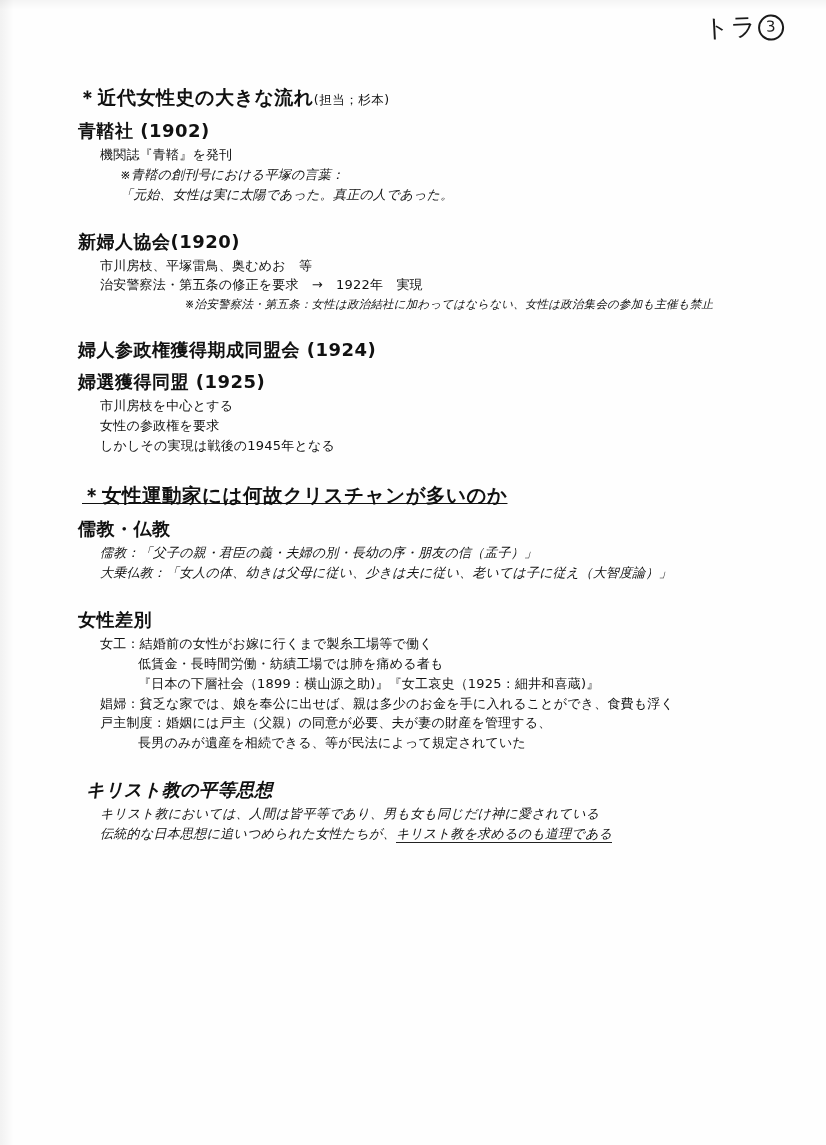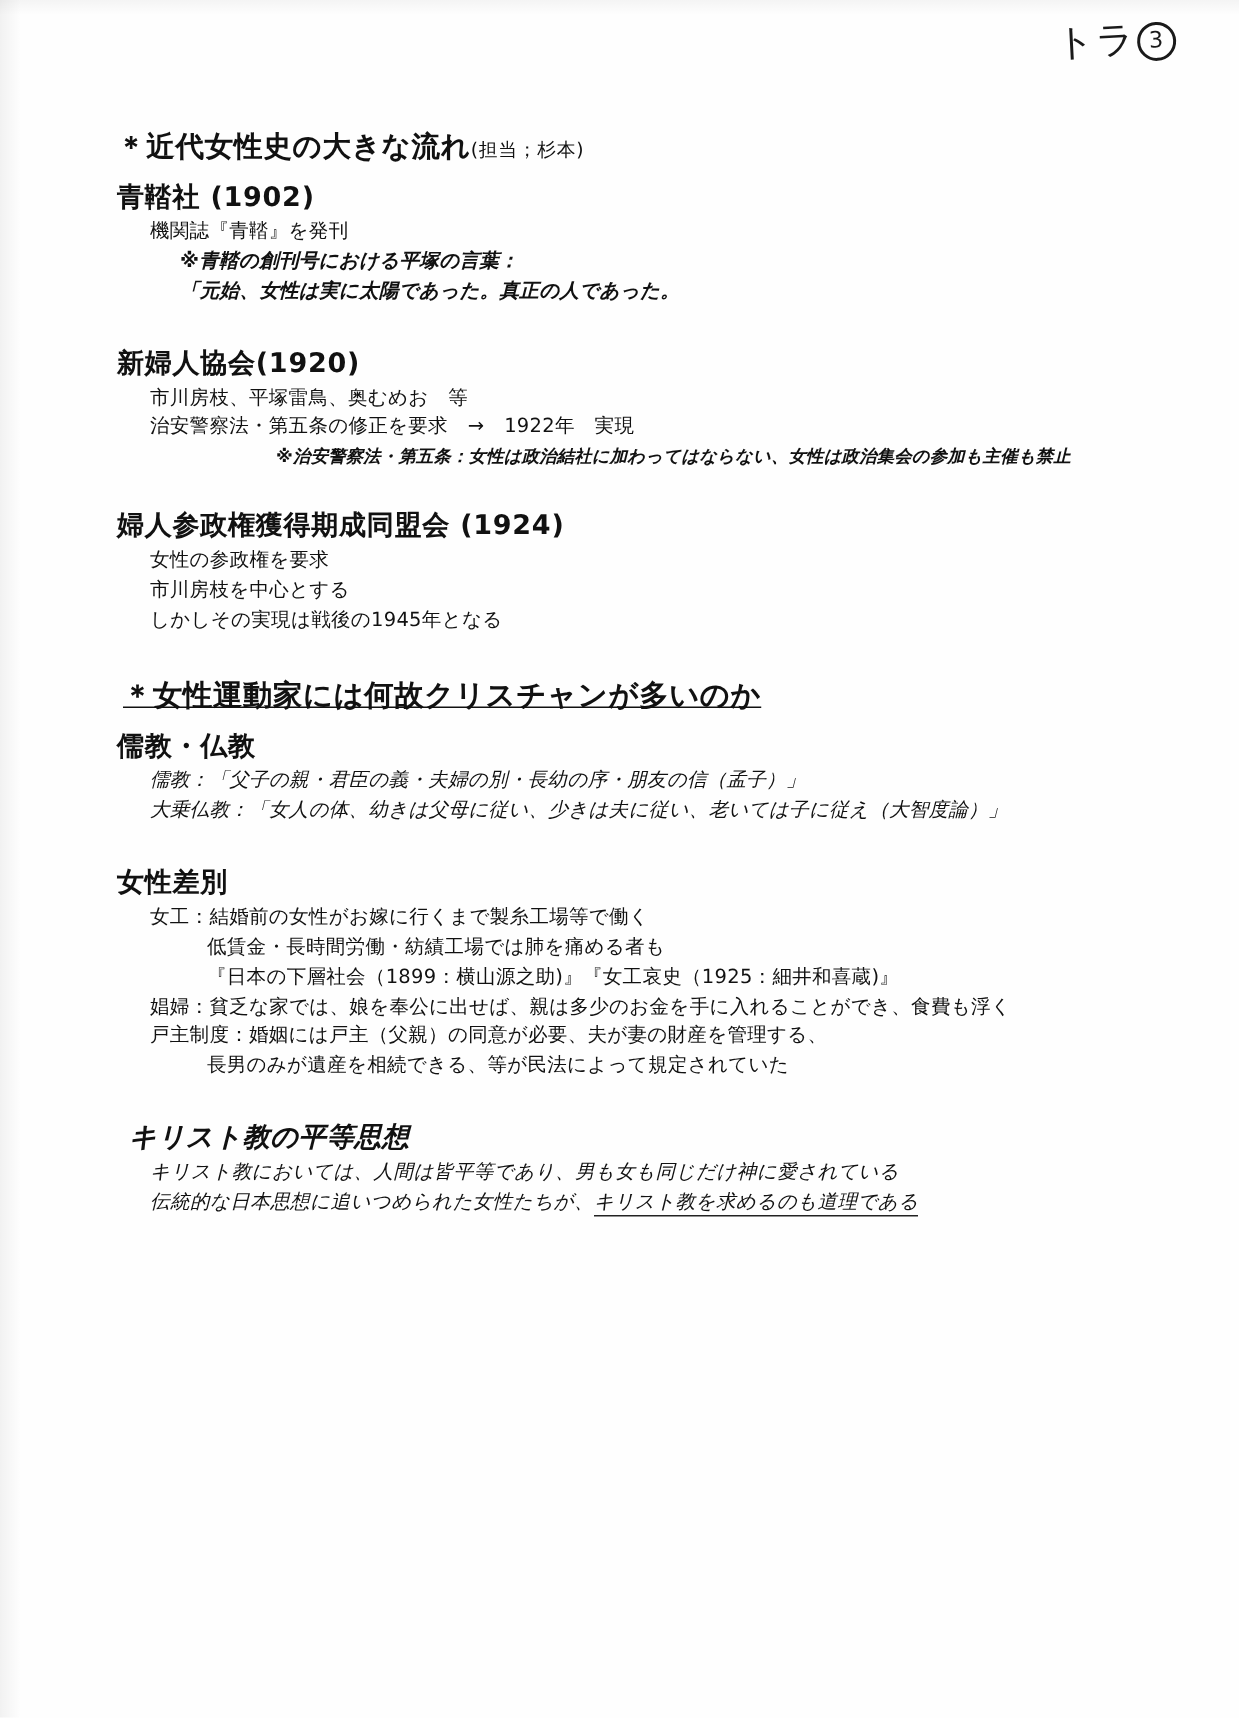--- a/index.html
+++ b/index.html
@@ -90,21 +90,21 @@
     letter-spacing: 0.2px;
   }
   .line.ital {
     font-style: italic;
   }
   .small {
     font-size: 11.5px;
     text-align: center;
   }
   .i1 { margin-left: 22px; }
-  .i2 { margin-left: 42px; font-weight: bold; }
+  .i2 { margin-left: 42px; }
   .i3 { margin-left: 60px; }
   .gap-m { height: 16px; }
   .gap-l { height: 26px; }
   .underline-hand {
     border-bottom: 1.2px solid #222;
     display: inline;
     padding-bottom: 1px;
   }
   .slant {
     font-style: italic;
@@ -138,22 +138,23 @@
 
       <div class="h-sec">新婦人協会(1920)</div>
       <div class="line i1">市川房枝、平塚雷鳥、奥むめお　等</div>
       <div class="line i1">治安警察法・第五条の修正を要求　→　1922年　実現</div>
       <div class="line i2 ital small">※治安警察法・第五条：女性は政治結社に加わってはならない、女性は政治集会の参加も主催も禁止</div>
 
       <div class="gap-m"></div>
 
       <div class="h-sec">婦人参政権獲得期成同盟会 (1924)</div>
 
+      <div class="h-sec">婦選獲得同盟 (1925)</div>
+      <div class="line i1">市川房枝を中心とする</div>
       <div class="line i1">女性の参政権を要求</div>
-      <div class="line i1">市川房枝を中心とする</div>
       <div class="line i1">しかしその実現は戦後の1945年となる</div>
     </div>
 
     <div class="gap-l"></div>
 
     <div>
       <div class="h-main" style="font-size:19.5px; margin-left:4px;text-decoration:underline;">
         <span>＊女性運動家には何故クリスチャンが多いのか</span>
       </div>
 

